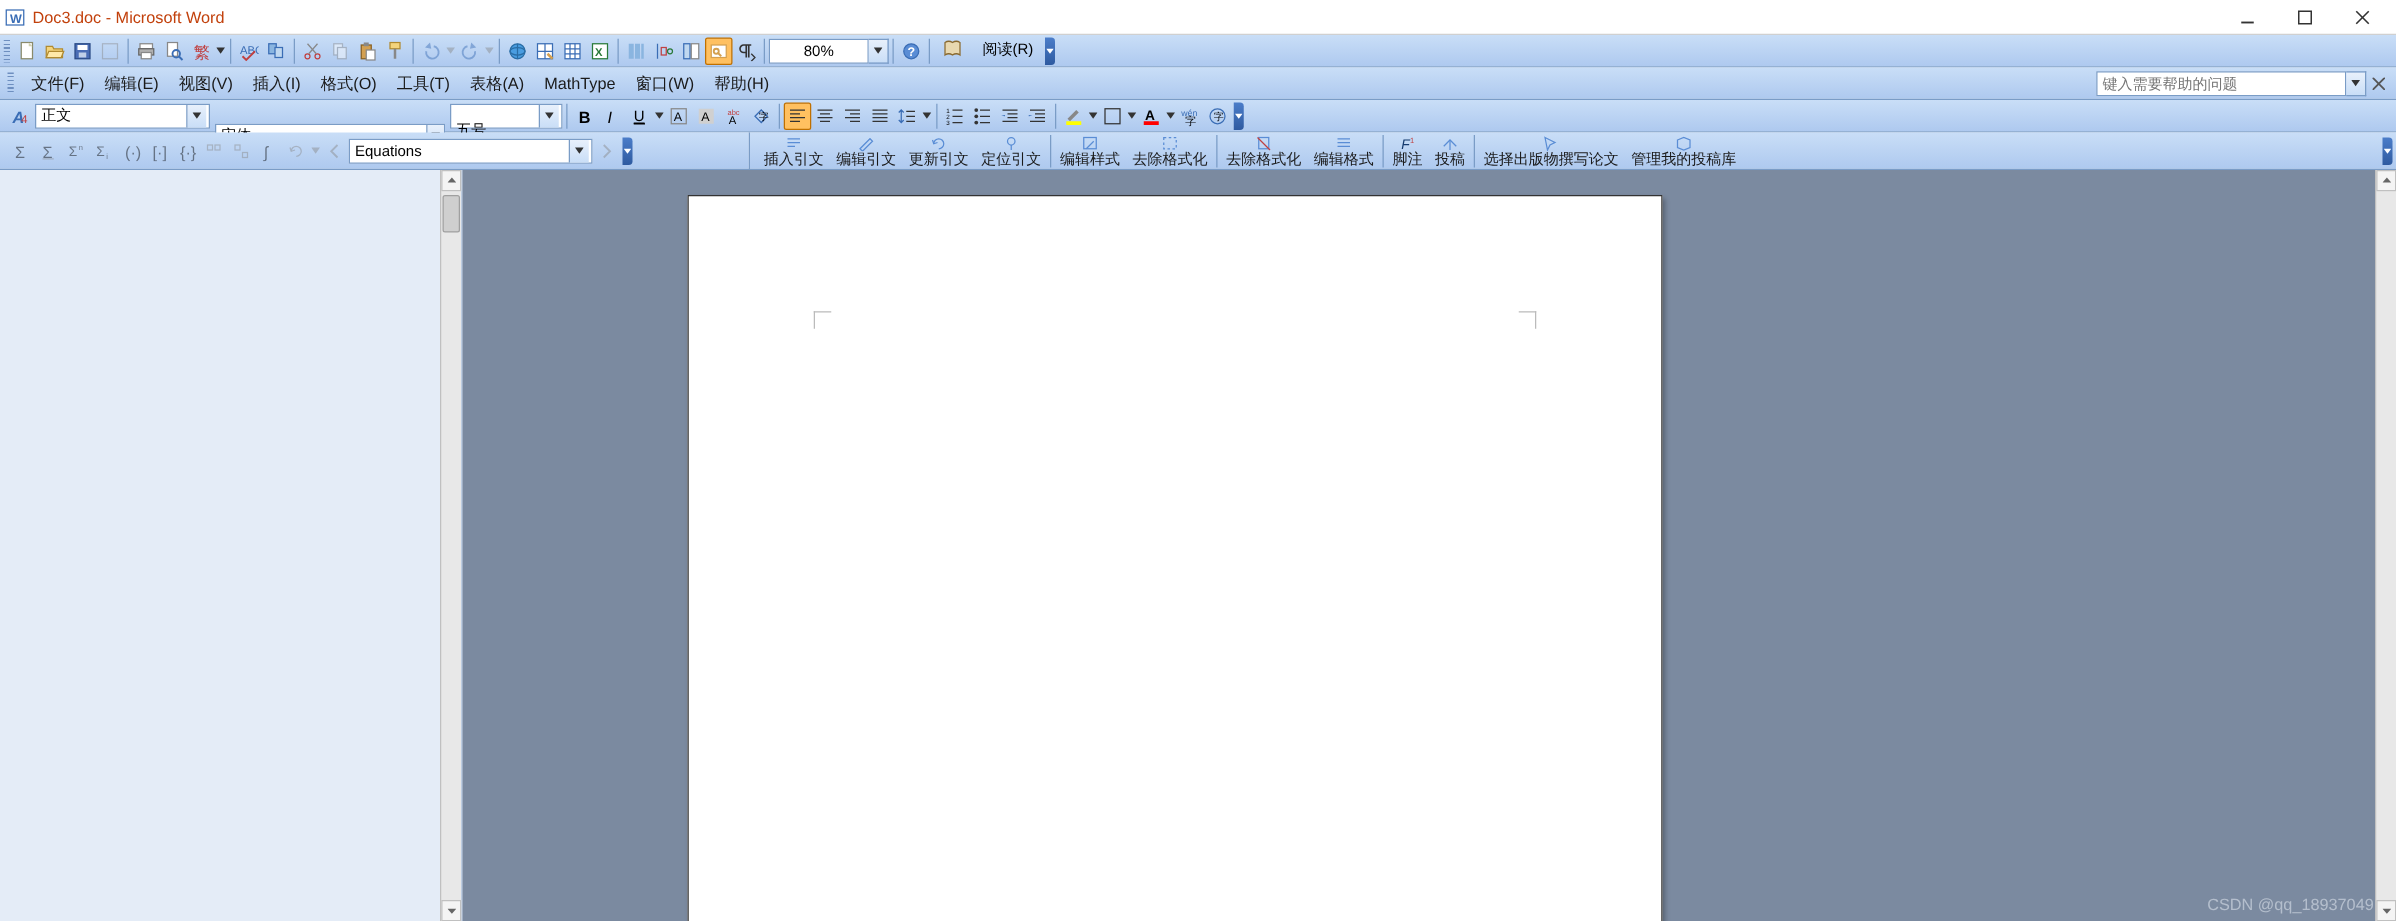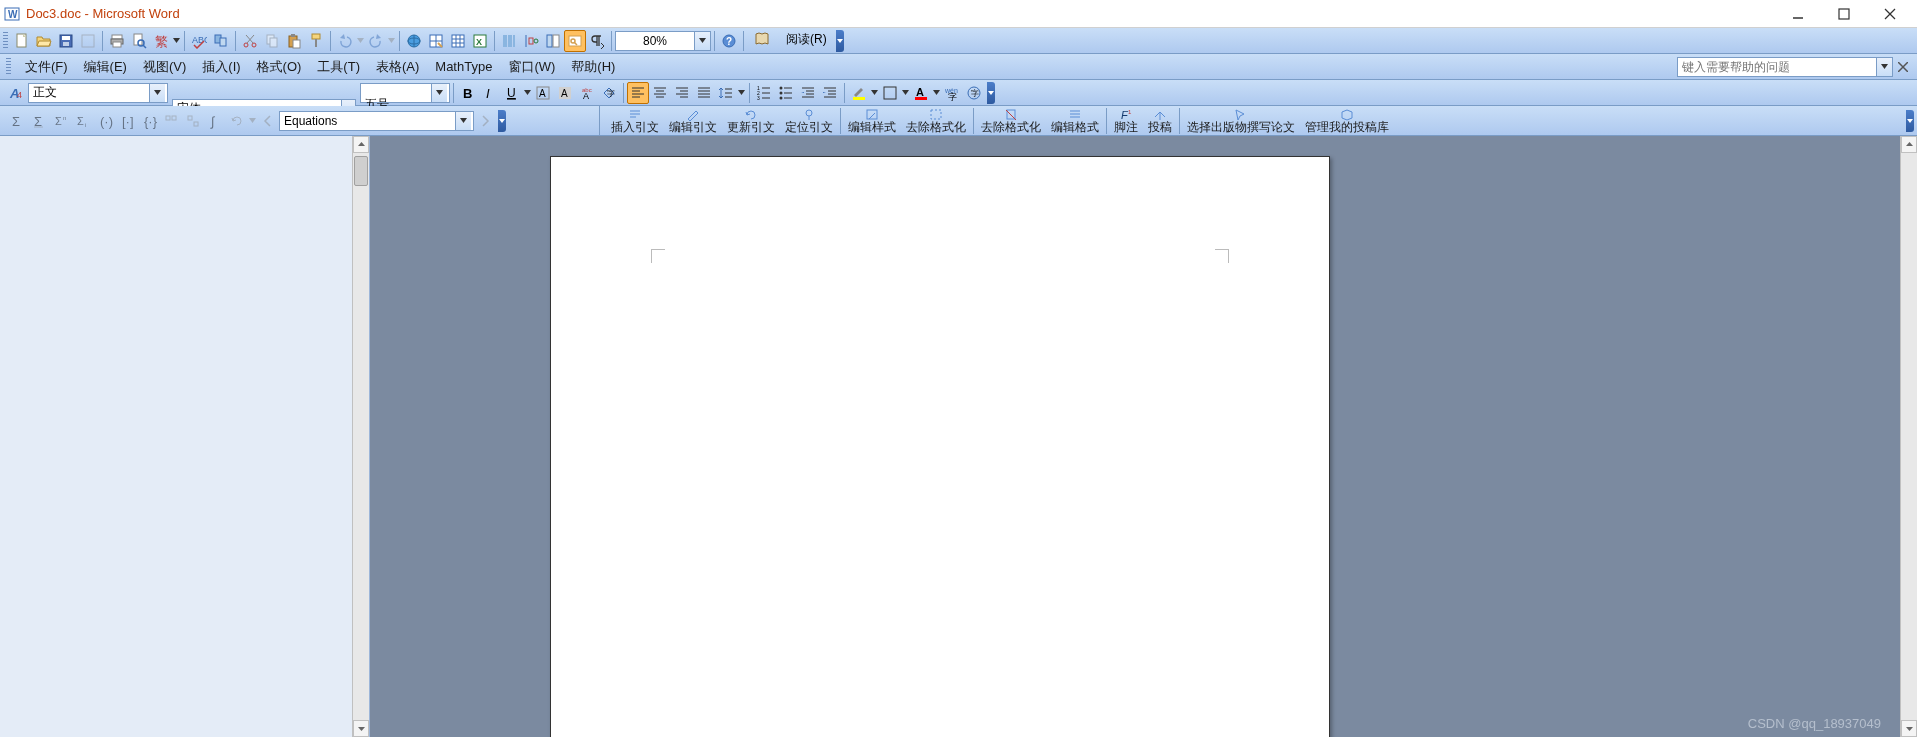--- a/index.html
+++ b/index.html
@@ -68,21 +68,21 @@
 
 .docview { flex:1; background:#7b8aa0; position:relative; overflow:hidden; }
 .page { position:absolute; left:180px; top:20px; width:780px; height:900px; background:#fff; border:1px solid #333; box-shadow:2px 2px 4px rgba(0,0,0,0.3); }
 .page .margin-tl { position:absolute; left:100px; top:92px; width:14px; height:14px; border-right:1px solid #bbb; border-bottom:1px solid #bbb; transform:rotate(180deg);}
 .page .margin-tr { position:absolute; right:100px; top:92px; width:14px; height:14px; border-left:1px solid #bbb; border-bottom:1px solid #bbb; transform:rotate(180deg);}
 
 .doc-scroll { position:absolute; right:0; top:0; width:17px; height:100%; background:#e8e8e8; border-left:1px solid #c0c0c0; }
 .doc-scroll .up,.doc-scroll .down{ height:17px; background:#f4f4f4; border:1px solid #c0c0c0; display:flex; align-items:center; justify-content:center;}
 .doc-scroll .down{position:absolute; bottom:0; left:0; right:0;}
 
-.watermark { position:absolute; right:36px; bottom:6px; color:#cdd5e0; font-size:13px; font-family:Arial; opacity:0.7; }
+.watermark { position:absolute; right:18px; bottom:6px; color:#cdd5e0; font-size:13px; font-family:Arial; opacity:0.7; }
 
 .disabled { opacity:0.45; }
 </style>
 </head>
 <body>
 
 <div class="titlebar">
   <span class="app-icon">
     <svg viewBox="0 0 16 16">
         <rect x="1" y="2" width="14" height="12" fill="#fff" stroke="#3a6db5"></rect>

